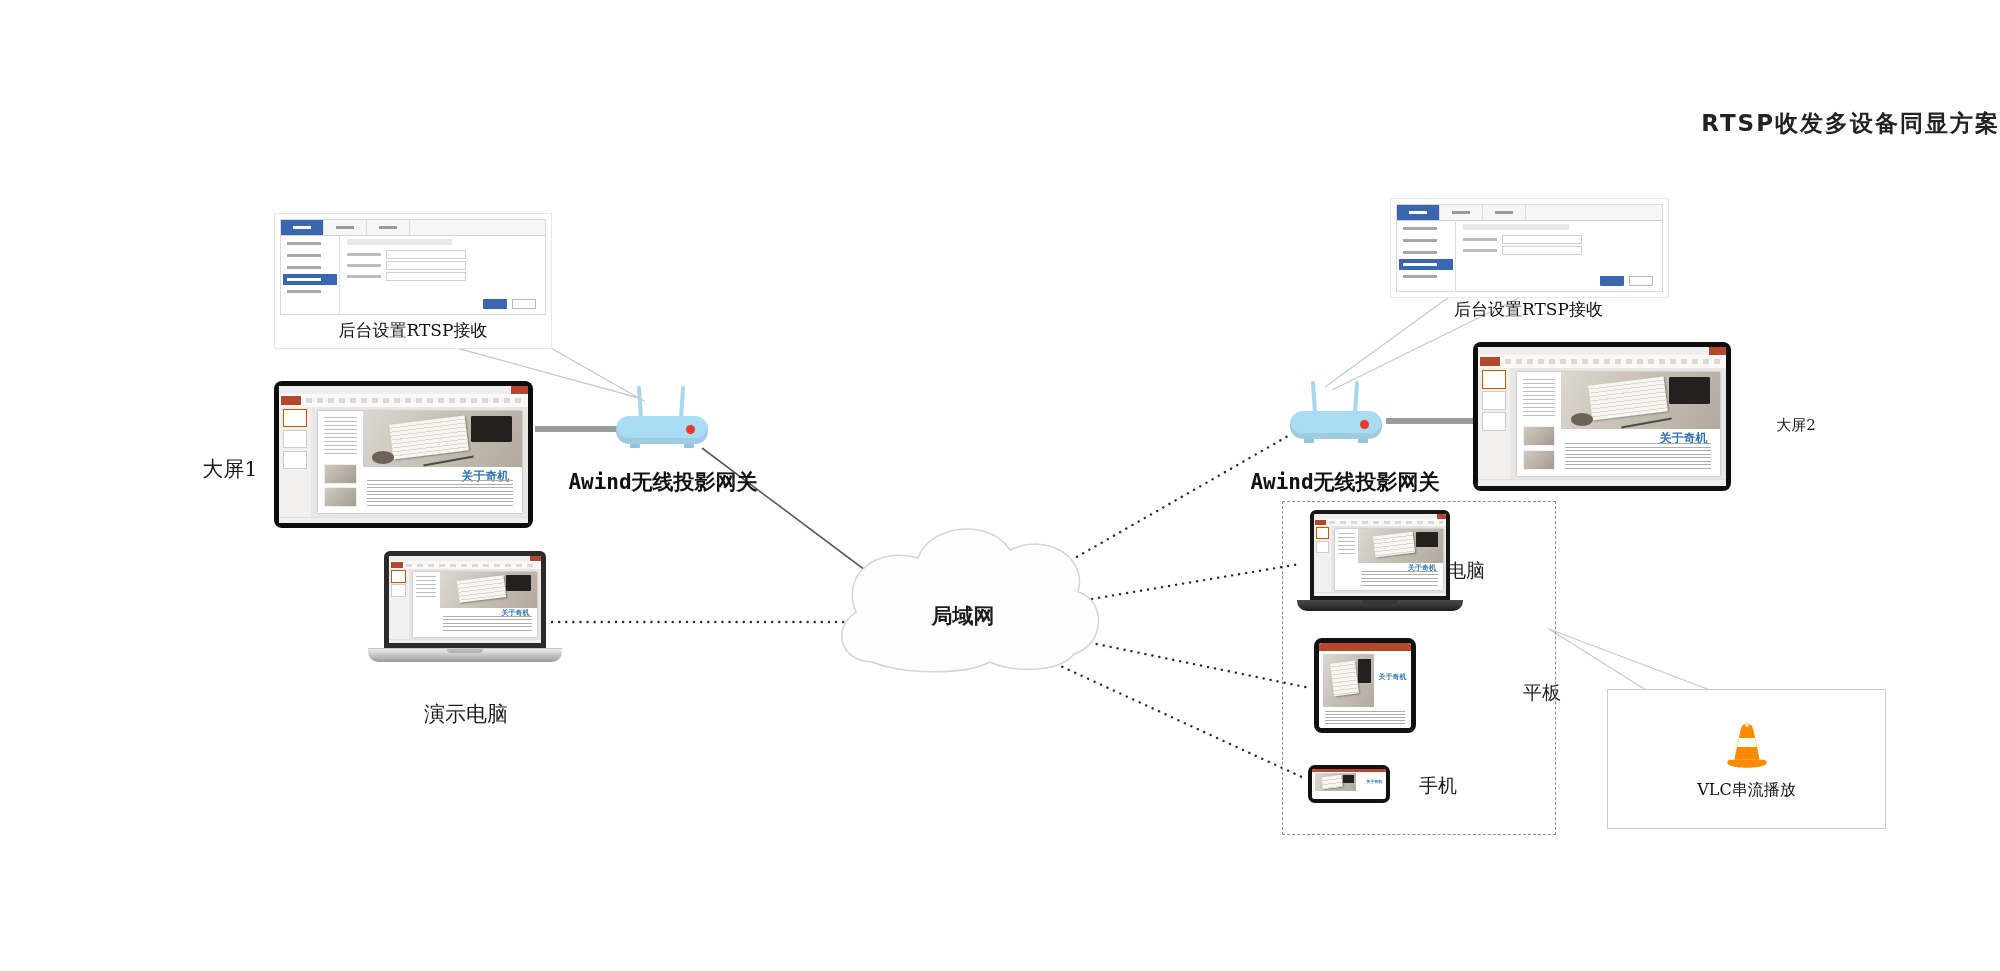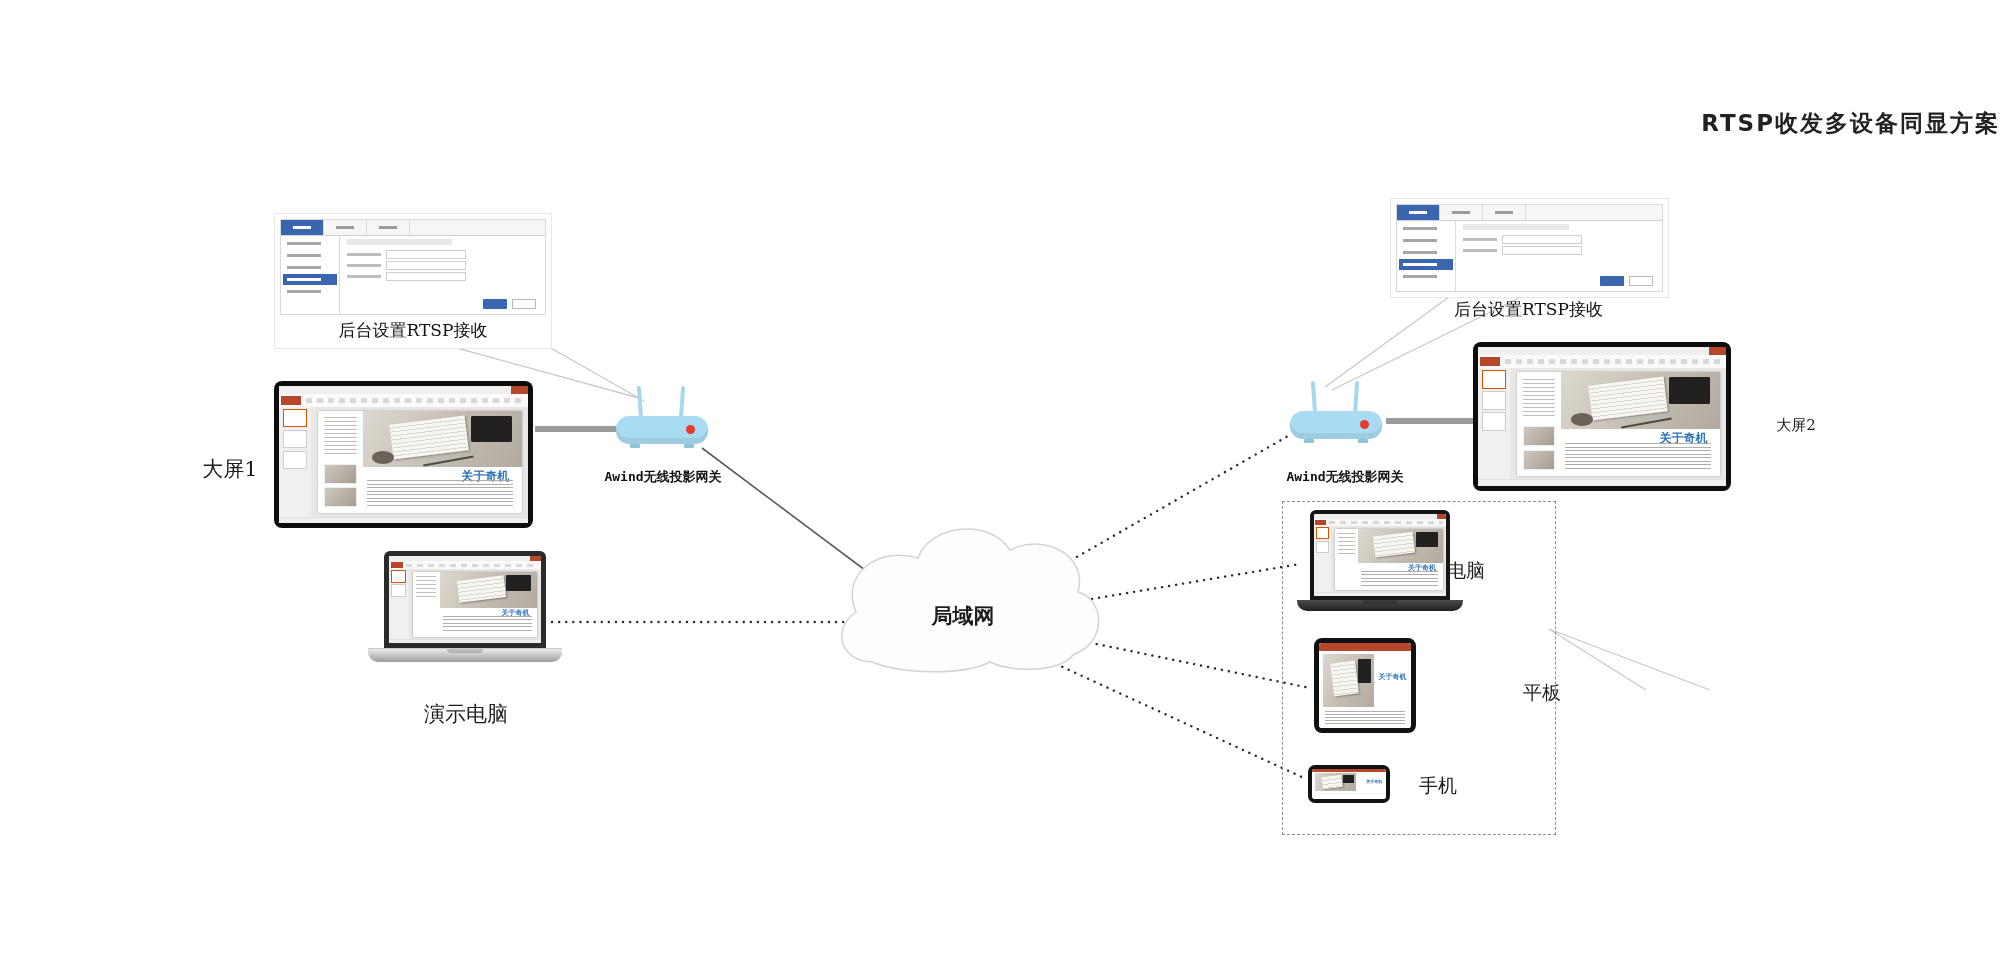--- a/index.html
+++ b/index.html
@@ -5,21 +5,21 @@
   html,body{margin:0;padding:0;background:#fff;}
   #stage{position:relative;width:2000px;height:971px;background:#fff;overflow:hidden;
          font-family:"DejaVu Sans",sans-serif;color:#222;}
   svg.lines{position:absolute;left:0;top:0;z-index:0;}
 
   
   .lbl{position:absolute;text-align:center;font-family:"DejaVu Serif",serif;color:#1c1c1c;}
   .diagram-title{position:absolute;left:0;top:108px;width:2000px;text-align:right;
     font-size:23px;font-weight:bold;letter-spacing:2px;font-family:"DejaVu Sans",sans-serif;}
   .router-label{position:absolute;text-align:center;font-family:"DejaVu Sans Mono",monospace;
-    font-weight:bold;font-size:13px;color:#111;}
+    font-weight:bold;font-size:21px;color:#111;}
 
   
   .admin-box{position:absolute;background:#fff;border:1px solid #e7e7e7;z-index:2;}
   .admin-caption{position:absolute;left:0;right:0;text-align:center;
     font-family:"DejaVu Serif",serif;font-size:17px;color:#111;}
   .aui{position:relative;margin:5px 5px 0;border:1px solid #d9d9d9;background:#fff;overflow:hidden;}
   .aui-tabs{display:flex;height:15px;background:#f6f6f6;border-bottom:1px solid #cfcfcf;}
   .aui-tab{width:42px;border-right:1px solid #ddd;display:flex;align-items:center;justify-content:center;}
   .aui-tab .bar{width:18px;height:3px;background:#9a9a9a;}
   .aui-tab.active{background:var(--admin-accent-blue,#3a66b0);}
@@ -454,14 +454,23 @@
       <div class="bar-red"></div>
       <div class="photo">
         <div class="nb"></div>
         <div class="tb"></div>
       </div>
       <div class="stitle">关于奇机</div>
     </div>
   </div>
   <div class="lbl" id="label-phone">手机</div>
 
+  <div class="vlc-box">
+    <svg width="58" height="58" viewBox="0 0 64 64">
+      <path d="M32 6 C36 6 38 9 39 13 L46 46 L18 46 L25 13 C26 9 28 6 32 6 Z" fill="var(--vlc-orange,#ff8a00)"></path>
+      <path d="M23.4 22 L40.6 22 L42.8 32 L21.2 32 Z" fill="#ffffff"></path>
+      <path d="M14 46 L50 46 C53.5 46 55 49.5 52.5 51.5 C45 56 19 56 11.5 51.5 C9 49.5 10.5 46 14 46 Z" fill="var(--vlc-orange,#ff8a00)"></path>
+      <circle cx="32" cy="7.5" r="2.6" fill="#ffd9ae"></circle>
+    </svg>
+    <div class="vlc-label">VLC串流播放</div>
+  </div>
 
 </div>
 
 </body></html>

